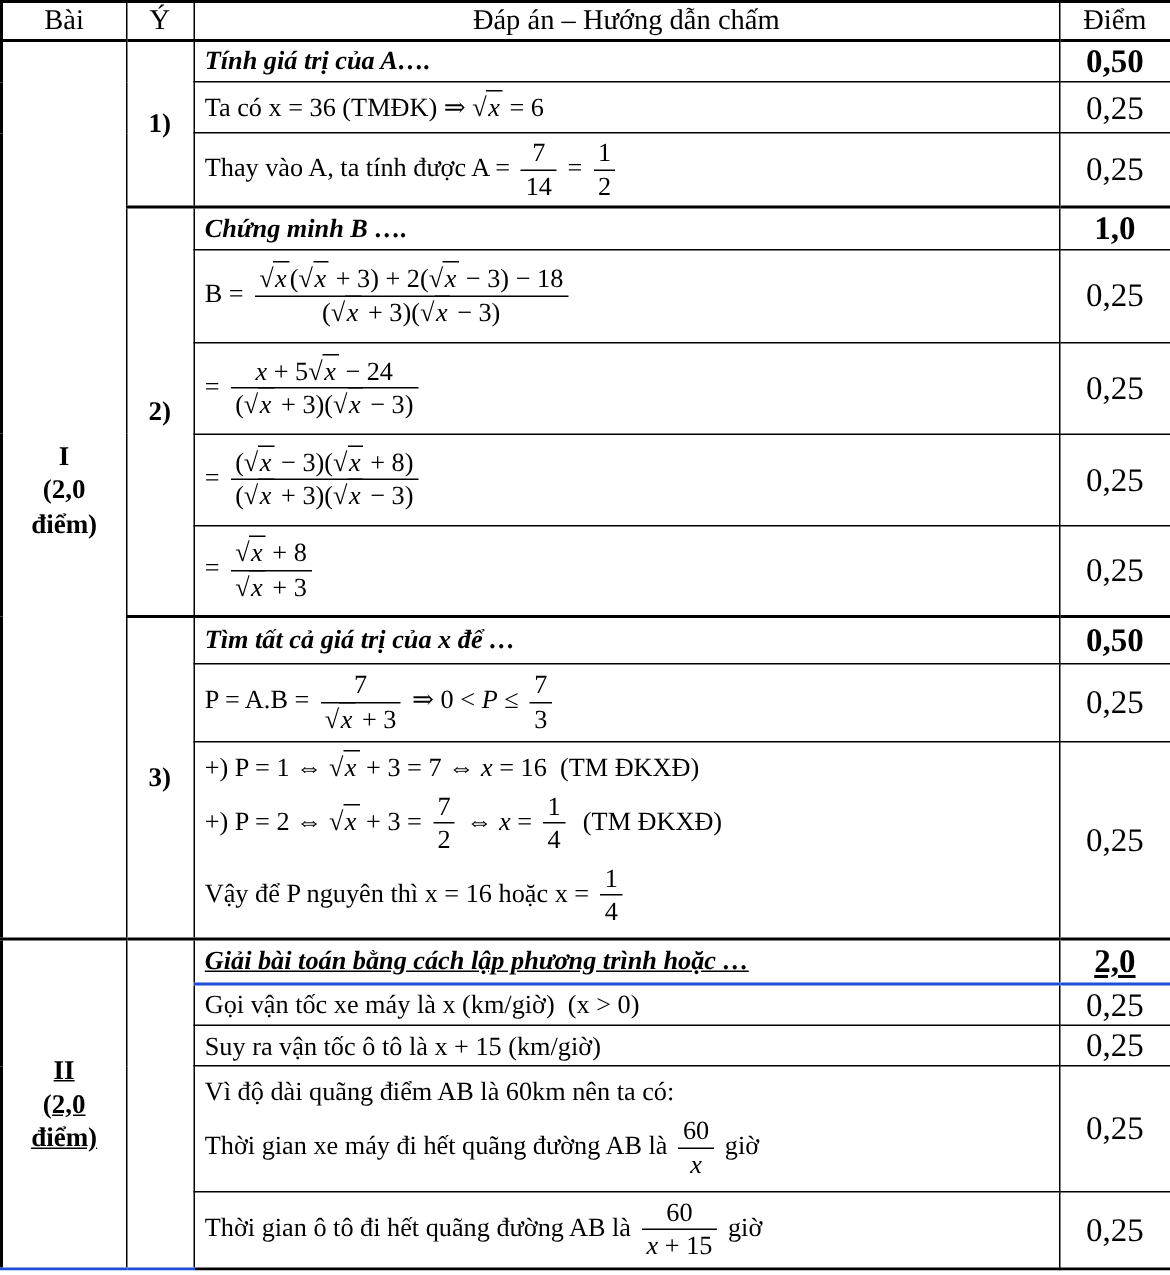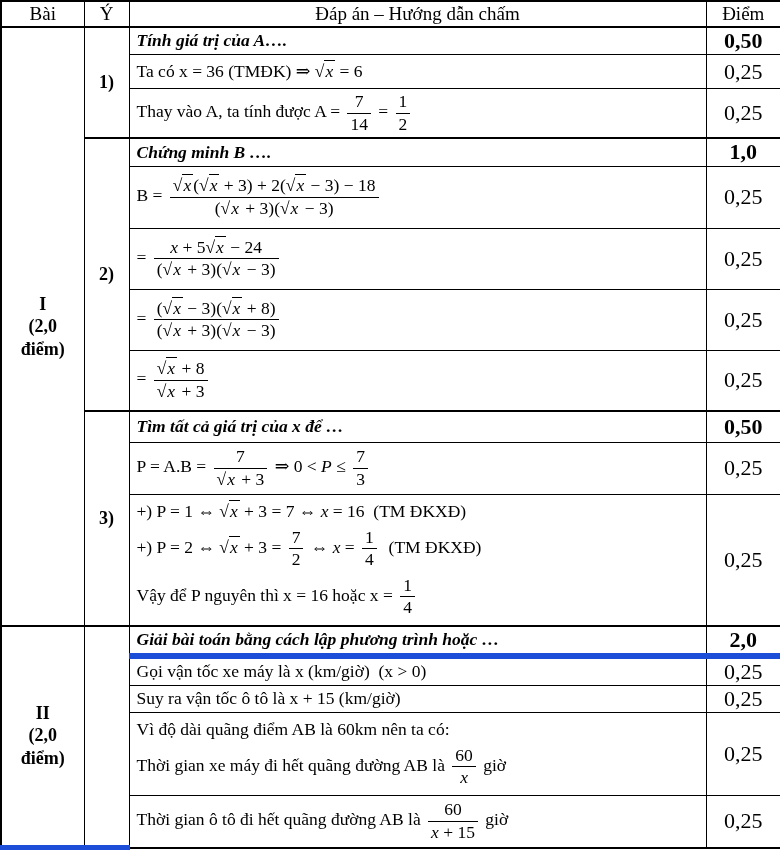--- a/index.html
+++ b/index.html
@@ -51,21 +51,21 @@
   }
   tr.title td.c{
     font-weight:bold;
     font-style:italic;
     font-size:17.5px;
     margin-top:33px;
   }
   tr.title td.p{font-weight:bold;}
   
   tr.sep td{border-top:2px solid #000;}
-  tr.graybottom td{border-bottom:6px solid #1d4ed8;}
+  tr.graybottom td{border-bottom:2px solid #1d4ed8;text-decoration:underline;}
   
   .fr{
     display:inline-block;
     vertical-align:middle;
     text-align:center;
     line-height:1.12;
     margin:1px 3px;
   }
   .fr .nu{display:block;padding:0 3px 1px 3px;}
   .fr .de{display:block;border-top:1px solid #000;padding:1px 3px 0 3px;}

